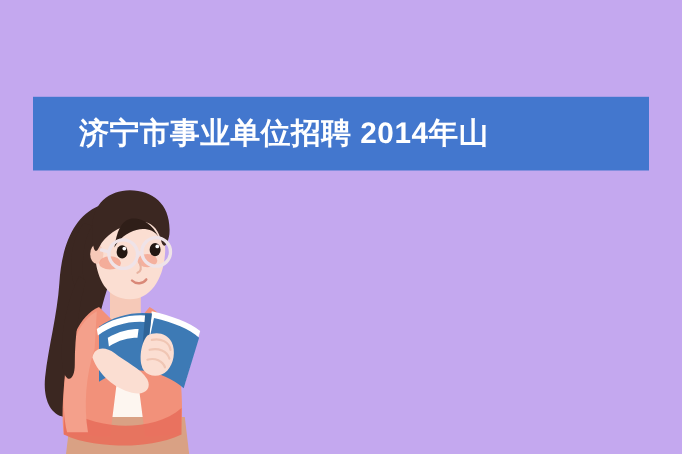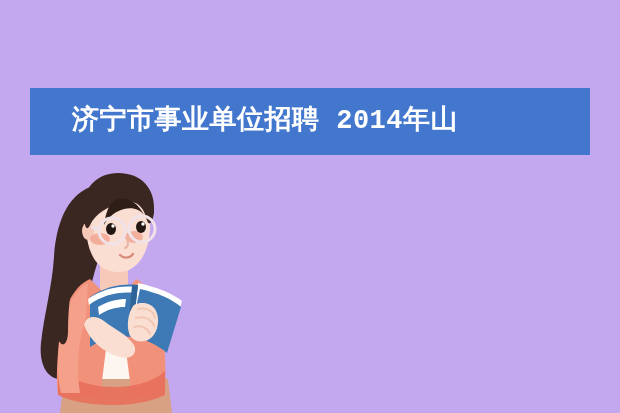--- a/index.html
+++ b/index.html
@@ -21,21 +21,20 @@
     position: absolute;
     left: 30px;
     top: 88px;
     width: 560px;
     height: 67px;
     background: #4377ce;
     box-sizing: border-box;
     display: flex;
     align-items: center;
     overflow: hidden;
-    font-family: Liberation Mono, monospace;
   }
   .banner-text {
     color: #ffffff;
     font-size: 27px;
     font-weight: bold;
     letter-spacing: 0.5px;
     white-space: nowrap;
     padding-left: 42px;
     line-height: 1;
   }

